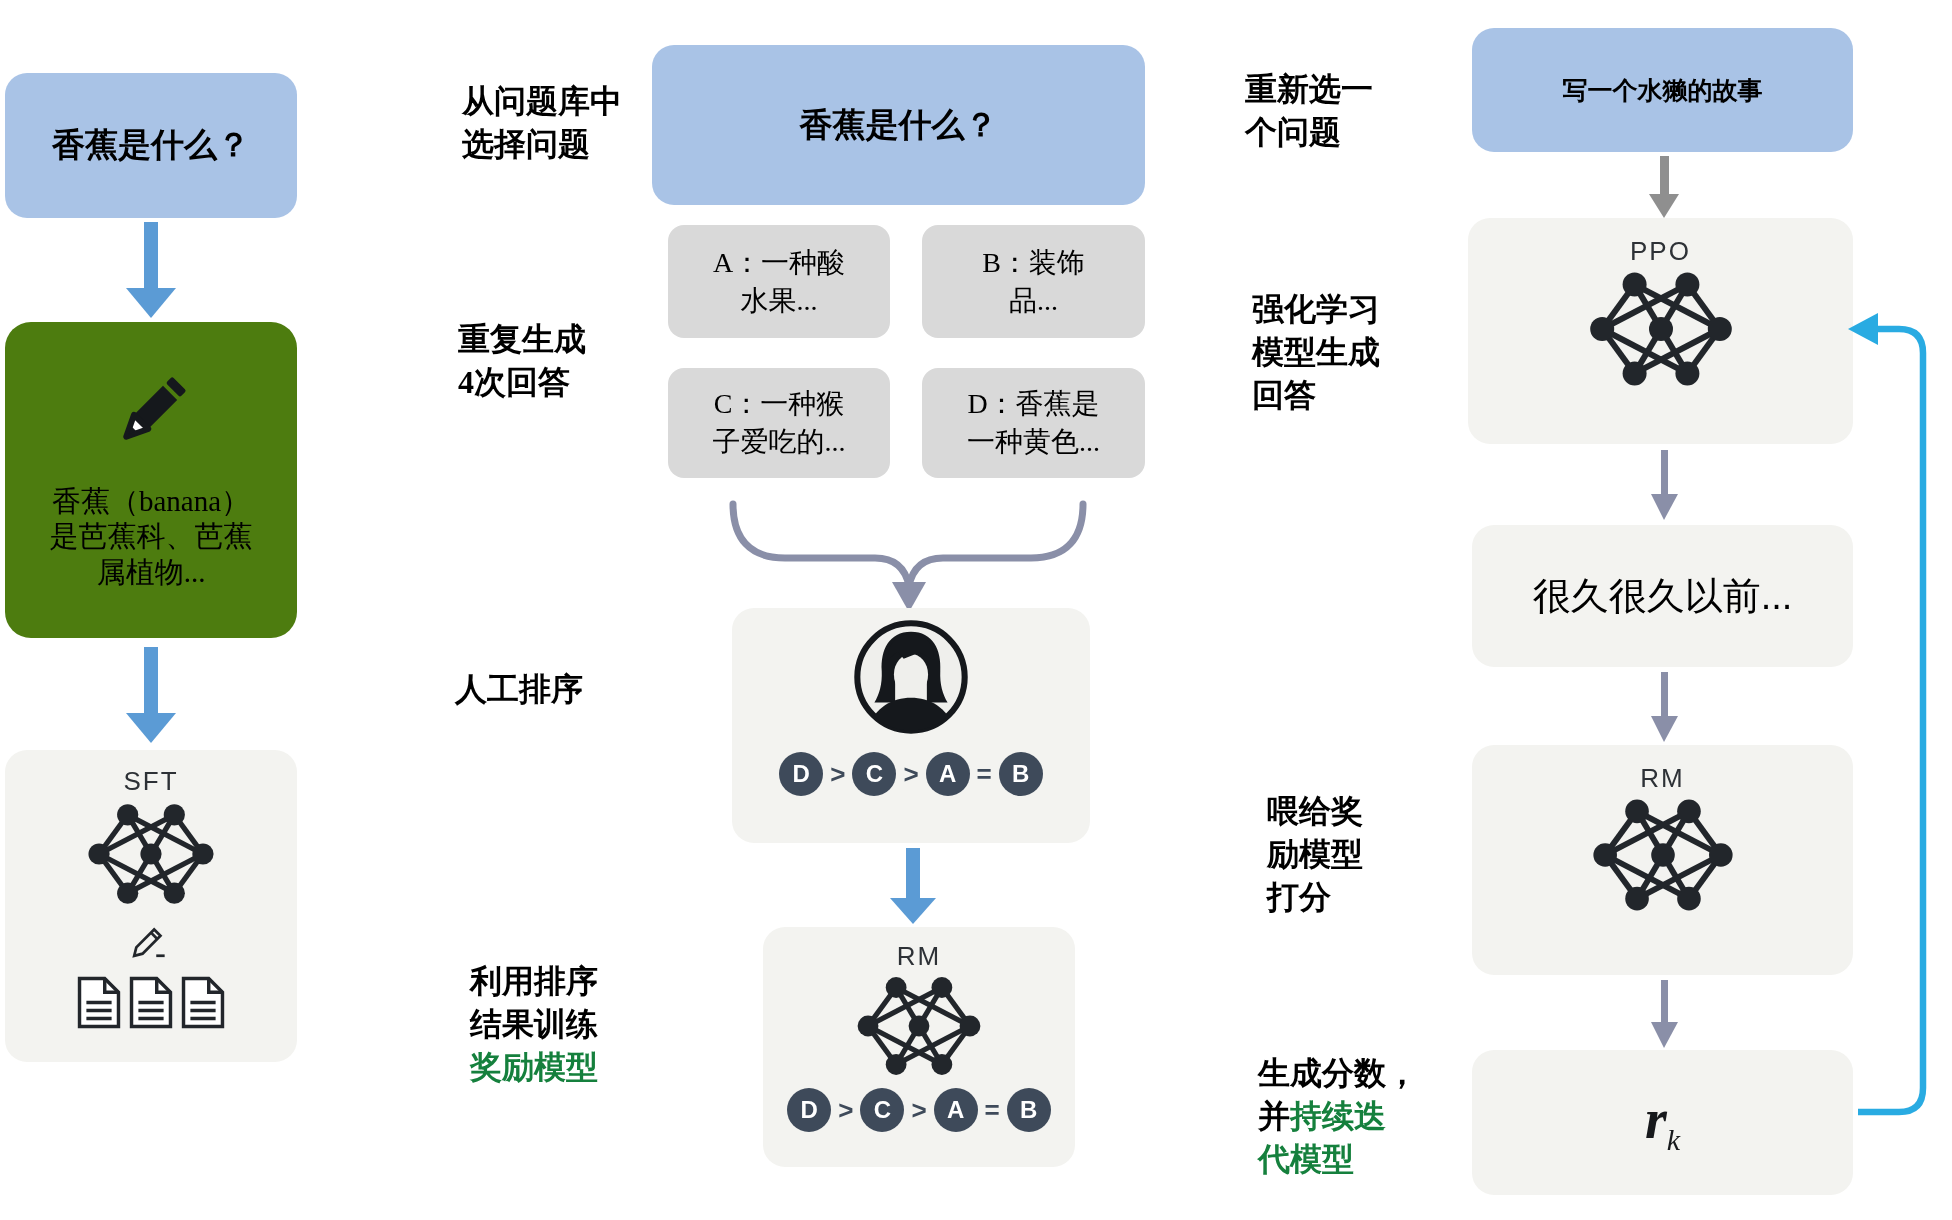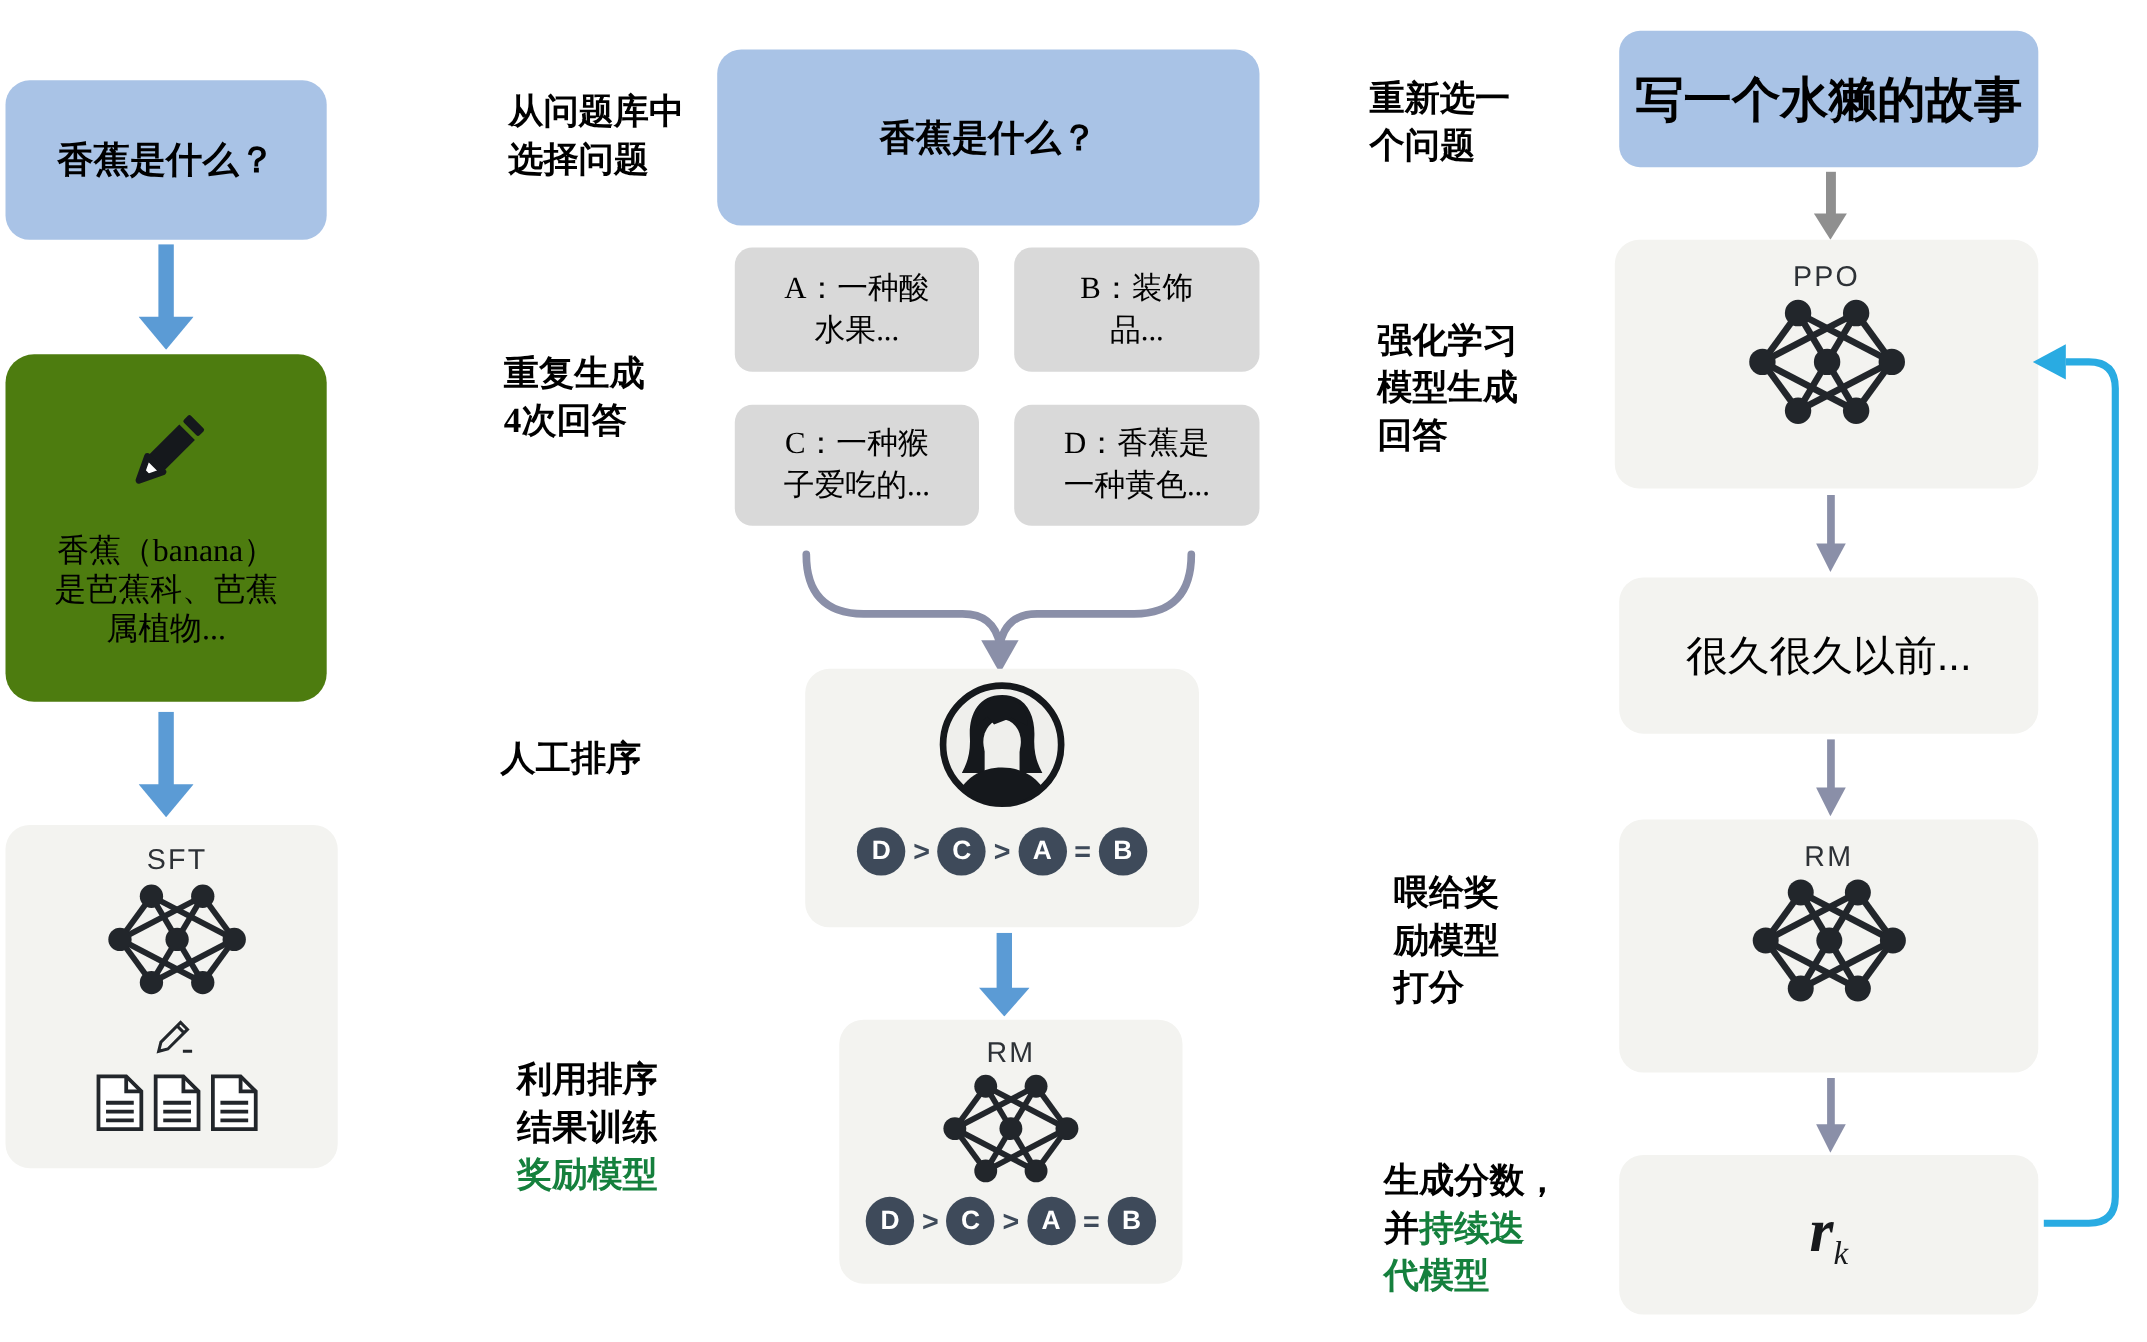--- a/index.html
+++ b/index.html
@@ -57,21 +57,21 @@
     <div class="pre" style="font-size:29px;line-height:1.22;text-align:center;margin-top:22px;">香蕉（banana）
 是芭蕉科、芭蕉
 属植物...</div>
   </div>
 
   <svg class="abs" style="left:126px;top:647px;" width="50" height="96">
     <rect x="18" y="0" width="14" height="70" fill="#5b9bd5"></rect>
     <polygon points="0,66 50,66 25,96" fill="#5b9bd5"></polygon>
   </svg>
 
-  <div class="abs panel" style="left:5px;top:750px;width:292px;height:312px;padding-left:10px;">
+  <div class="abs panel" style="left:5px;top:750px;width:292px;height:312px;">
     <div class="model-label" style="margin-top:16px;">SFT</div>
     <svg viewBox="0 0 124 100" width="132" height="106" style="margin-top:4px;">
       <g stroke="#22262b" stroke-width="5">
         <line x1="40" y1="13" x2="13" y2="50"></line>
           <line x1="40" y1="13" x2="62" y2="50"></line>
           <line x1="40" y1="13" x2="111" y2="50"></line>
         <line x1="84" y1="13" x2="13" y2="50"></line>
           <line x1="84" y1="13" x2="62" y2="50"></line>
           <line x1="84" y1="13" x2="111" y2="50"></line>
         <line x1="13" y1="50" x2="40" y2="87"></line>
@@ -215,21 +215,21 @@
       <span class="sep">&gt;</span>
       <span class="badge">A</span>
       <span class="sep">=</span>
       <span class="badge">B</span>
     </div>
   </div>
 
   <div class="abs side-label pre" style="left:1245px;top:68px;width:150px;">重新选一
 个问题</div>
 
-  <div class="abs blue-box" style="left:1472px;top:28px;width:381px;height:124px;font-size:44px;border-radius:19px;">
+  <div class="abs blue-box" style="left:1472px;top:28px;width:381px;height:124px;font-size:25px;">
     <span>写一个水獭的故事</span>
   </div>
 
   <svg class="abs" style="left:1647px;top:156px;" width="34" height="62">
     <rect x="13" y="0" width="9" height="40" fill="#8f8f8f"></rect>
     <polygon points="2,38 32,38 17,62" fill="#8f8f8f"></polygon>
   </svg>
 
   <div class="abs side-label pre" style="left:1252px;top:288px;width:150px;">强化学习
 模型生成

